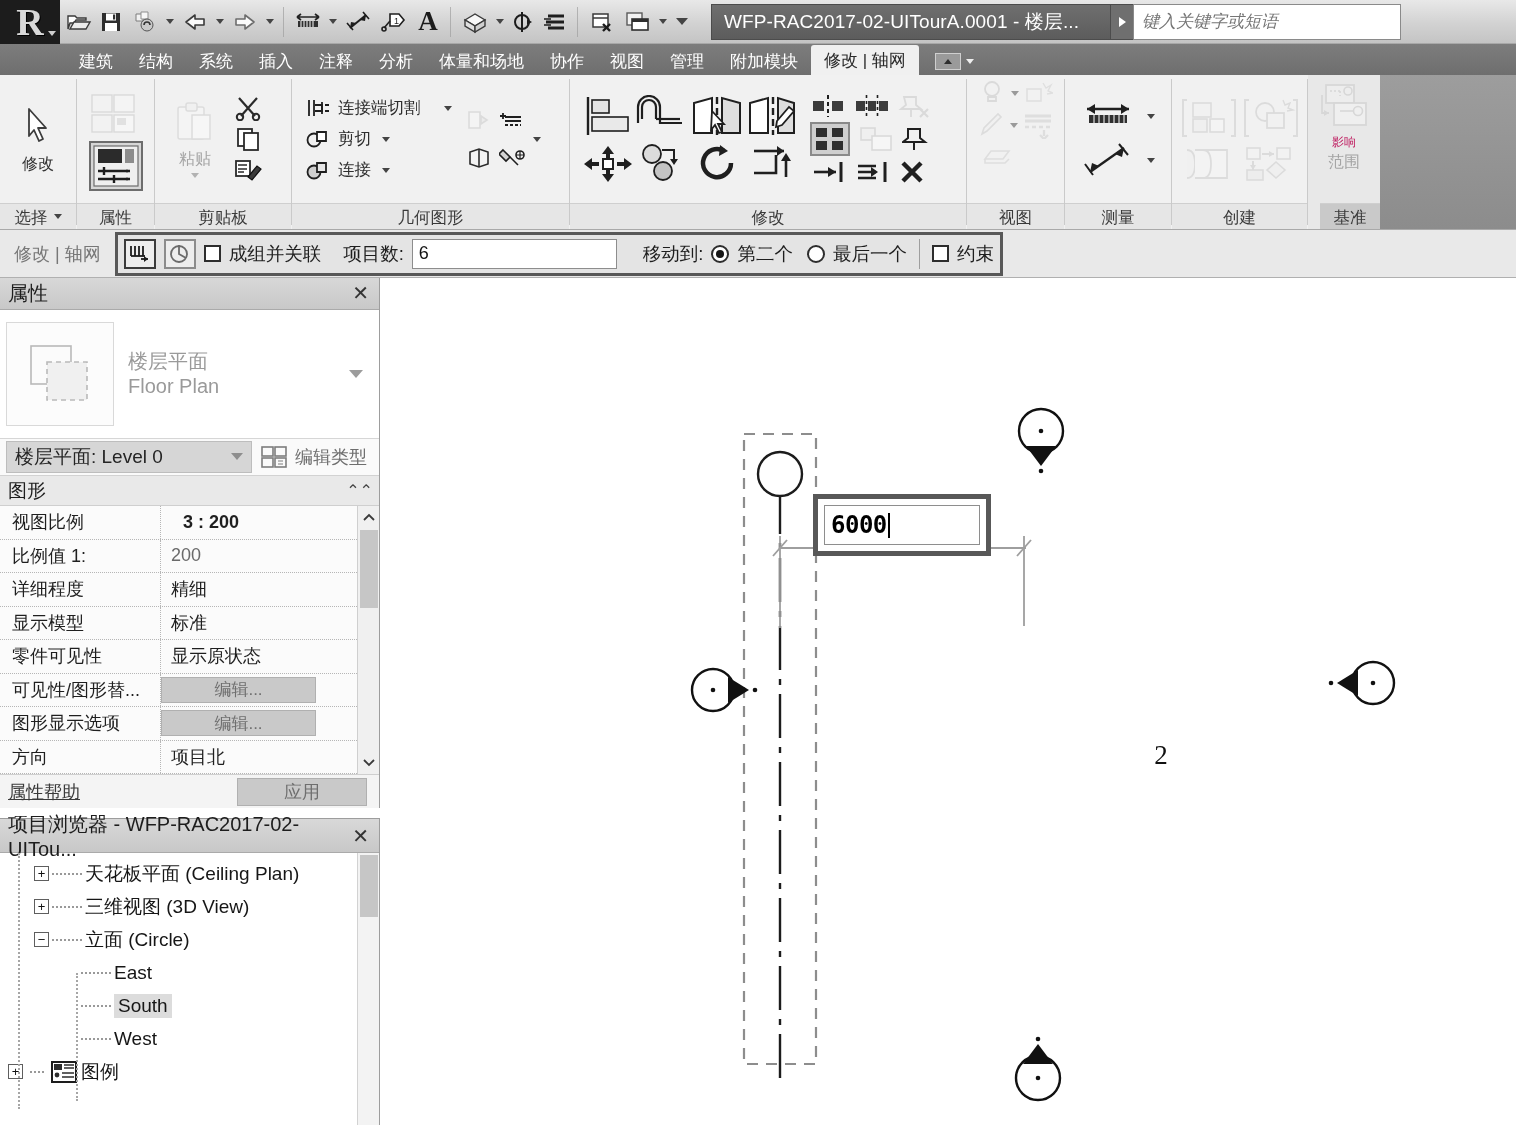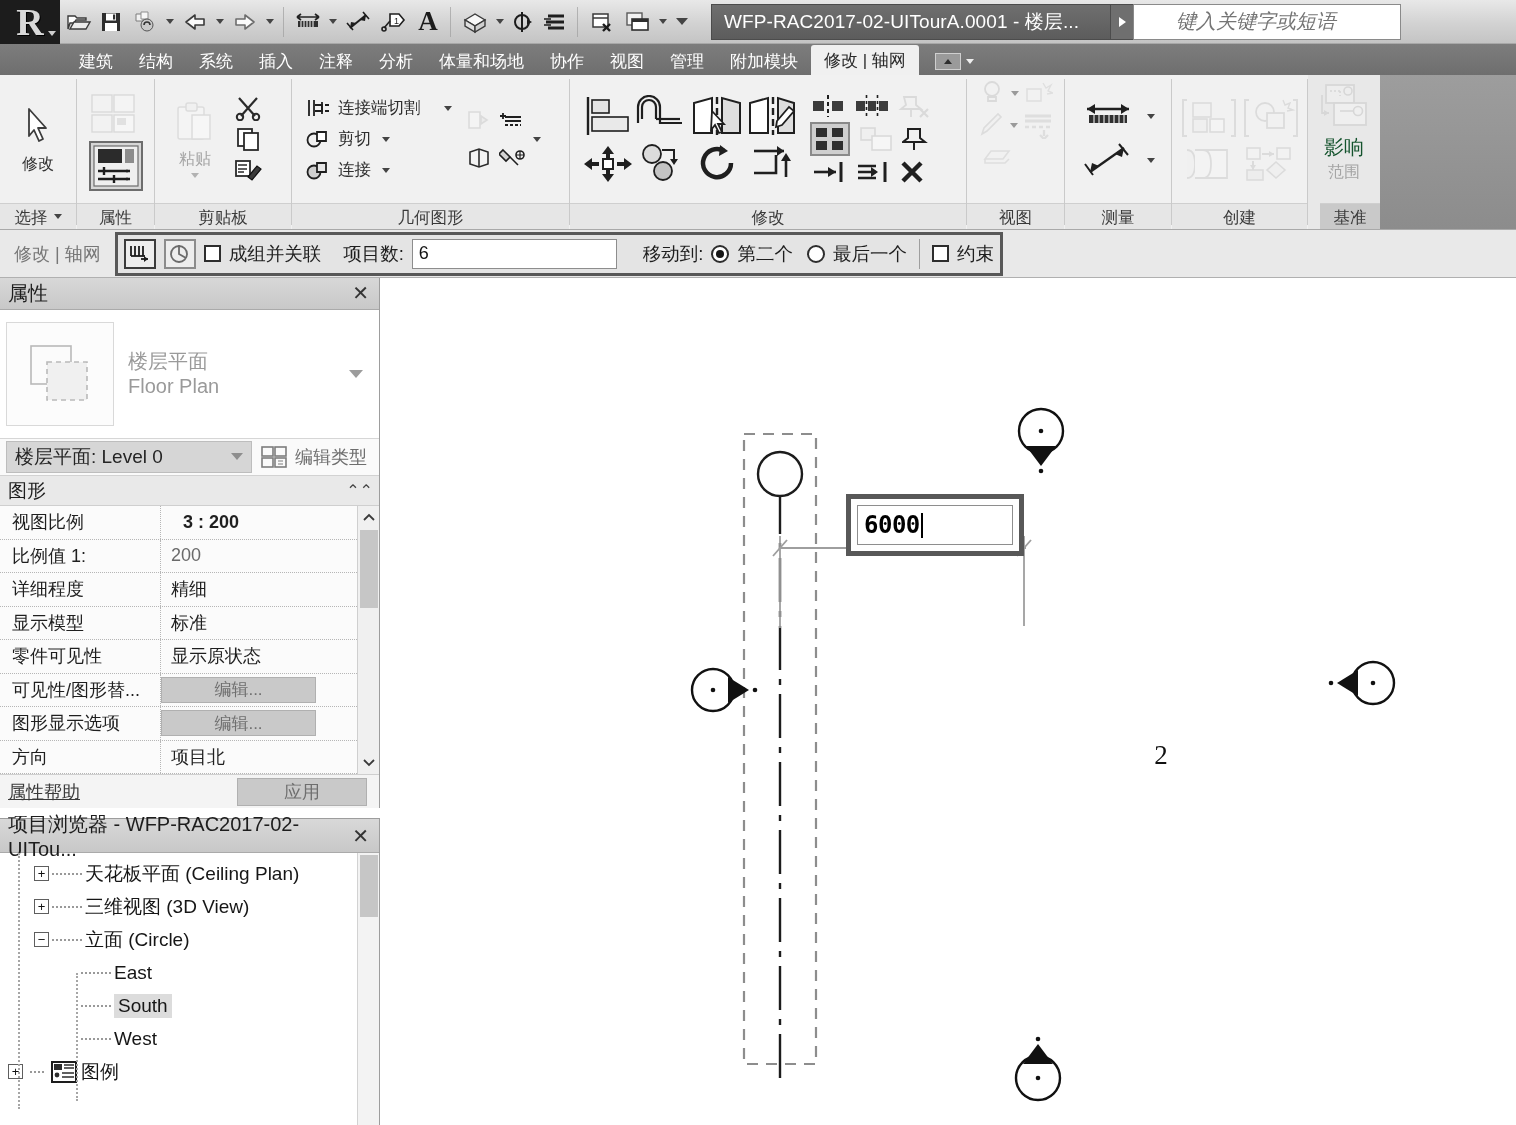--- a/index.html
+++ b/index.html
@@ -61,22 +61,22 @@
     width: 22px; height: 36px; background: #6f6f6f; display:flex;align-items:center;justify-content:center;
     border-top:1px solid #4c4c4c;border-bottom:1px solid #4c4c4c;
   }
   .searcharrow .tri { width:0;height:0;border-top:5px solid transparent;border-bottom:5px solid transparent;border-left:7px solid #fff; }
   .searchbox {
     width: 268px; height: 36px; background: #fff; border: 1px solid #8a8a8a;
     display: flex; align-items: center; padding: 0 8px;
   }
   .searchbox input {
     border: 0; outline: 0; width: 100%;
-    font-family: "Liberation Sans", sans-serif; font-size: 20px;
-    font-style: italic; color: #15803d; background: transparent; margin-left: 34px;
+    font-family: "Liberation Sans", sans-serif; font-size: 17px;
+    font-style: italic; color: #15803d; background: transparent;
   }
 
   
   .ribbontabs {
     position: absolute; left: 0; top: 44px; width: 1516px; height: 31px;
     background: linear-gradient(180deg,#7d7d7d,#6e6e6e);
     display: flex; align-items: flex-end; padding-left: 66px;
   }
   .rtab {
     height: 28px; padding: 0 13px; display: flex; align-items: center;
@@ -232,21 +232,21 @@
 
   
   .canvas {
     position:absolute; left:381px; top:278px; width:1135px; height:847px;
     background:#ffffff; overflow:hidden;
   }
   .canvas svg { display:block; }
 
   
   .dimedit {
-    position:absolute; left:846px; top:494px; width:178px; height:62px;
+    position:absolute; left:813px; top:494px; width:178px; height:62px;
     border:5px solid #585858; background:#ffffff;
     display:flex; align-items:center; justify-content:flex-start; padding:6px;
   }
   .dimedit .inner {
     width:100%; height:100%; border:1px solid #8e8e8e; background:#fff;
     display:flex; align-items:center; padding-left:6px;
   }
   .dimedit .val {
     font-family:"DejaVu Sans Mono","Liberation Mono",monospace;
     font-size:24px; font-weight:bold; color:#000; letter-spacing:-0.5px;
@@ -856,21 +856,21 @@
               <rect x="10" y="4" width="28" height="18" fill="#f6f6f6" stroke="#bdbdbd" stroke-width="1.8"></rect>
               <circle cx="32" cy="10" r="4" fill="none" stroke="#bdbdbd" stroke-width="1.6"></circle>
               <path d="M14 10h10M24 10v5" stroke="#bdbdbd" stroke-width="1.6" stroke-dasharray="2 2"></path>
               <rect x="18" y="22" width="32" height="22" fill="#fbfbfb" stroke="#bdbdbd" stroke-width="1.8"></rect>
               <circle cx="42" cy="30" r="4.5" fill="none" stroke="#bdbdbd" stroke-width="1.6"></circle>
               <path d="M24 30h13" stroke="#bdbdbd" stroke-width="1.6"></path>
               <path d="M6 14v18h7" fill="none" stroke="#bdbdbd" stroke-width="1.8"></path>
               <path d="M13 32l-5-3v6z" fill="#bdbdbd"></path>
             </svg>
         </span>
-        <span class="lbl gray" style="font-size:20px;color:#14532d;">影响</span>
+        <span class="lbl gray" style="font-size:12px;color:#be185d;">影响</span>
         <span class="lbl gray" style="font-size:16px;color:#a5a5a5;">范围</span>
       </div>
       <div class="plabel dark">基准</div>
     </div>
 
     <div style="flex:1;background:linear-gradient(180deg,#9d9d9d,#8c8c8c);"></div>
   </div>
 
   <div class="optbar">
     <span class="ctxlabel">修改 | 轴网</span>

